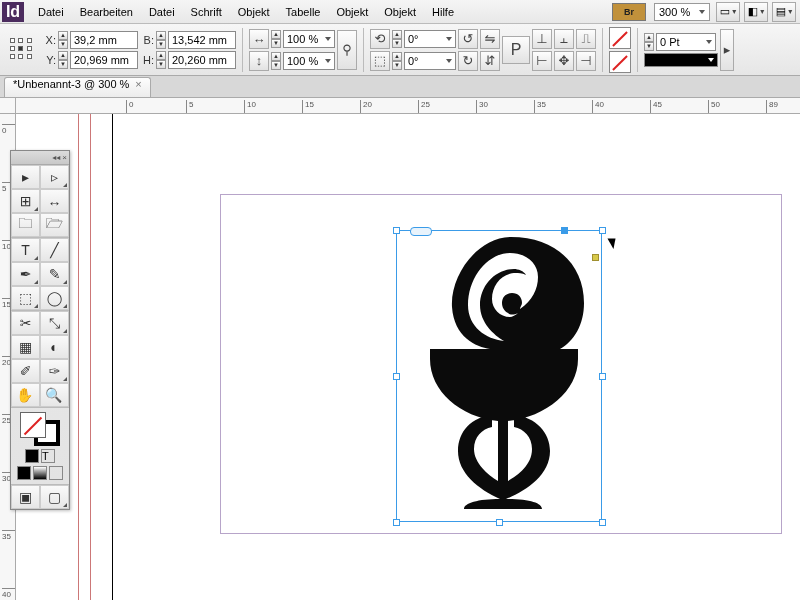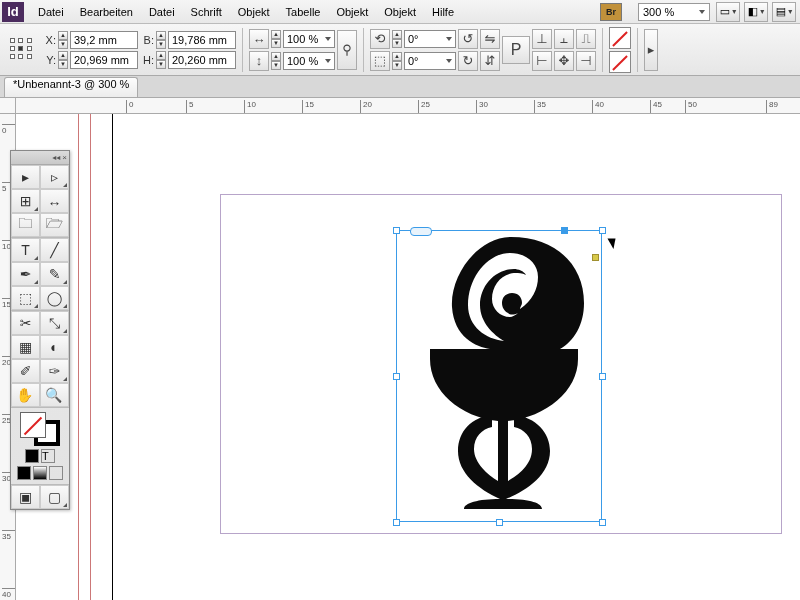--- a/index.html
+++ b/index.html
@@ -1,24 +1,24 @@
 <!DOCTYPE html>
 <html><head>
 <meta charset="utf-8">
 <style>
 * { margin:0; padding:0; box-sizing:border-box; font-family:"Segoe UI",Tahoma,sans-serif; font-size:11px; user-select:none; }
 body { background:#f0f0f0; width:800px; height:600px; overflow:hidden; position:relative; }
 
 
 .menubar { height:24px; background:linear-gradient(#f5f5f5,#e8e8e8); border-bottom:1px solid #bbb; display:flex; align-items:center; padding:0 2px; }
-.menubar .logo { width:22px; height:20px; background:#4b2b5e; color:#fff; font-weight:bold; font-size:13px; display:flex; align-items:center; justify-content:center; margin-right:6px; }
+.menubar .logo { width:22px; height:20px; background:#4b2b5e; color:#fff; font-weight:bold; font-size:16px; display:flex; align-items:center; justify-content:center; margin-right:6px; }
 .menubar .item { padding:8px 8px; line-height:24px; cursor:default; }
 .menubar .spacer { flex:1; }
-.menubar .zoombox { width:72px; height:18px; background:#fff; border:1px solid #999; display:flex; align-items:center; padding:0 4px; justify-content:space-between; margin:0 4px; }
-.menubar .brbox { width:22px; height:18px; background:#c1913b; color:#222; font-size:9px; font-weight:bold; display:flex; align-items:center; justify-content:center; margin:0 12px; border:1px solid #777; }
+.menubar .zoombox { width:56px; height:18px; background:#fff; border:1px solid #999; display:flex; align-items:center; padding:0 4px; justify-content:space-between; margin:0 4px; }
+.menubar .brbox { width:34px; height:18px; background:#c1913b; color:#222; font-size:9px; font-weight:bold; display:flex; align-items:center; justify-content:center; margin:0 4px; border:1px solid #777; }
 .menubar .iconbtn { width:24px; height:20px; border:1px solid #aaa; background:linear-gradient(#fdfdfd,#e0e0e0); margin:0 2px; display:flex; align-items:center; justify-content:center; }
 .menubar .dd { font-size:8px; color:#444; margin-left:2px; }
 
 
 .controlbar { height:52px; background:linear-gradient(#f6f6f6,#e6e6e6); border-bottom:1px solid #aaa; display:flex; align-items:center; padding:2px 4px; gap:2px; }
 .controlbar .refpt { width:24px; height:24px; display:grid; grid-template:repeat(3,1fr)/repeat(3,1fr); gap:1px; margin:0 6px; }
 .controlbar .refpt span { width:5px; height:5px; border:1px solid #666; background:#fff; }
 .controlbar .refpt span.sel { background:#333; }
 .controlbar .col { display:flex; flex-direction:column; gap:2px; }
 .controlbar .row { display:flex; align-items:center; gap:2px; }
@@ -28,21 +28,21 @@
 .controlbar .spin span { height:9px; background:linear-gradient(#fff,#ddd); border:1px solid #999; font-size:6px; line-height:6px; text-align:center; color:#333; }
 .controlbar .sep { width:1px; height:44px; background:#bbb; margin:0 4px; }
 .controlbar .smallinp { width:52px; height:18px; background:#fff; border:1px solid #8a8a8a; padding:0 3px; display:flex; align-items:center; justify-content:space-between; }
 .controlbar .ibtn { width:20px; height:20px; border:1px solid #aaa; background:linear-gradient(#fdfdfd,#e2e2e2); display:flex; align-items:center; justify-content:center; font-size:13px; color:#444; }
 .controlbar .swatch { width:22px; height:22px; border:1px solid #888; }
 .controlbar .nofill { background:#fff; position:relative; }
 .controlbar .nofill::after { content:""; position:absolute; left:0; right:0; top:50%; border-top:2px solid #d22; transform:rotate(-45deg); }
 
 
 .doctab-strip { height:22px; background:#d8d8d8; border-bottom:1px solid #aaa; display:flex; align-items:flex-end; padding-left:4px; }
-.doctab { height:20px; background:linear-gradient(#fdfdfd,#ececec); border:1px solid #aaa; border-bottom:none; padding:0 8px; display:flex; align-items:flex-start; gap:6px; font-size:11px; border-radius:3px 3px 0 0;flex-direction:column; }
+.doctab { height:20px; background:linear-gradient(#fdfdfd,#ececec); border:1px solid #aaa; border-bottom:none; padding:0 8px; display:flex; align-items:flex-start; gap:6px; font-size:11px; border-radius:3px 3px 0 0; }
 .doctab .close { color:#777; cursor:pointer; }
 
 
 .workarea { position:absolute; top:98px; left:0; right:0; bottom:0; background:#fff; }
 .ruler-h { position:absolute; top:0; left:16px; right:0; height:16px; background:#f7f7f7; border-bottom:1px solid #aaa; overflow:hidden; }
 .ruler-v { position:absolute; top:16px; left:0; bottom:0; width:16px; background:#f7f7f7; border-right:1px solid #aaa; overflow:hidden; }
 .ruler-c { position:absolute; top:0; left:0; width:16px; height:16px; background:#f7f7f7; border-right:1px solid #aaa; border-bottom:1px solid #aaa; }
 .ruler-h .tick, .ruler-v .tick { position:absolute; font-size:8px; color:#555; }
 .ruler-h .tick { top:2px; border-left:1px solid #888; height:14px; padding-left:2px; }
 .ruler-v .tick { left:2px; border-top:1px solid #888; width:14px; padding-top:1px; }
@@ -135,21 +135,21 @@
       <div class="inp">20,969 mm</div>
     </div>
   </div>
   <div class="col">
     <div class="row">
       <span class="lbl">B:</span>
       <div class="spin">
           <span>▲</span>
           <span>▼</span>
         </div>
-      <div class="inp">19,786 mm</div>
+      <div class="inp">13,542 mm</div>
     </div>
     <div class="row">
       <span class="lbl">H:</span>
       <div class="spin">
           <span>▲</span>
           <span>▼</span>
         </div>
       <div class="inp">20,260 mm</div>
     </div>
   </div>
@@ -224,20 +224,38 @@
       <div class="ibtn">✥</div>
       <div class="ibtn">⊣</div>
     </div>
   </div>
   <div class="sep"></div>
   <div class="col">
     <div class="swatch nofill"></div>
     <div class="swatch nofill"></div>
   </div>
   <div class="sep"></div>
+  <div class="col">
+    <div class="row">
+      <div class="spin">
+          <span>▲</span>
+          <span>▼</span>
+        </div>
+      <div class="smallinp" style="width:60px">
+          <span>0 Pt</span>
+          <span class="dd-tri"></span>
+        </div>
+    </div>
+    <div class="row">
+      <div class="smallinp" style="width:74px;background:#000;height:14px">
+          <span></span>
+          <span class="dd-tri" style="border-top-color:#fff"></span>
+        </div>
+    </div>
+  </div>
   <div class="ibtn" style="height:42px;width:14px">▸</div>
 </div>
 
 <div class="doctab-strip">
   <div class="doctab">
     <span>*Unbenannt-3 @ 300 %</span>
     <span class="close">×</span>
   </div>
 </div>
 
@@ -247,21 +265,21 @@
     <span class="tick" style="left:110px">0</span>
     <span class="tick" style="left:170px">5</span>
     <span class="tick" style="left:228px">10</span>
     <span class="tick" style="left:286px">15</span>
     <span class="tick" style="left:344px">20</span>
     <span class="tick" style="left:402px">25</span>
     <span class="tick" style="left:460px">30</span>
     <span class="tick" style="left:518px">35</span>
     <span class="tick" style="left:576px">40</span>
     <span class="tick" style="left:634px">45</span>
-    <span class="tick" style="left:669px">50</span>
+    <span class="tick" style="left:692px">50</span>
     <span class="tick" style="left:750px">89</span>
   </div>
   <div class="ruler-v">
     <span class="tick" style="top:10px">0</span>
     <span class="tick" style="top:68px">5</span>
     <span class="tick" style="top:126px">10</span>
     <span class="tick" style="top:184px">15</span>
     <span class="tick" style="top:242px">20</span>
     <span class="tick" style="top:300px">25</span>
     <span class="tick" style="top:358px">30</span>

